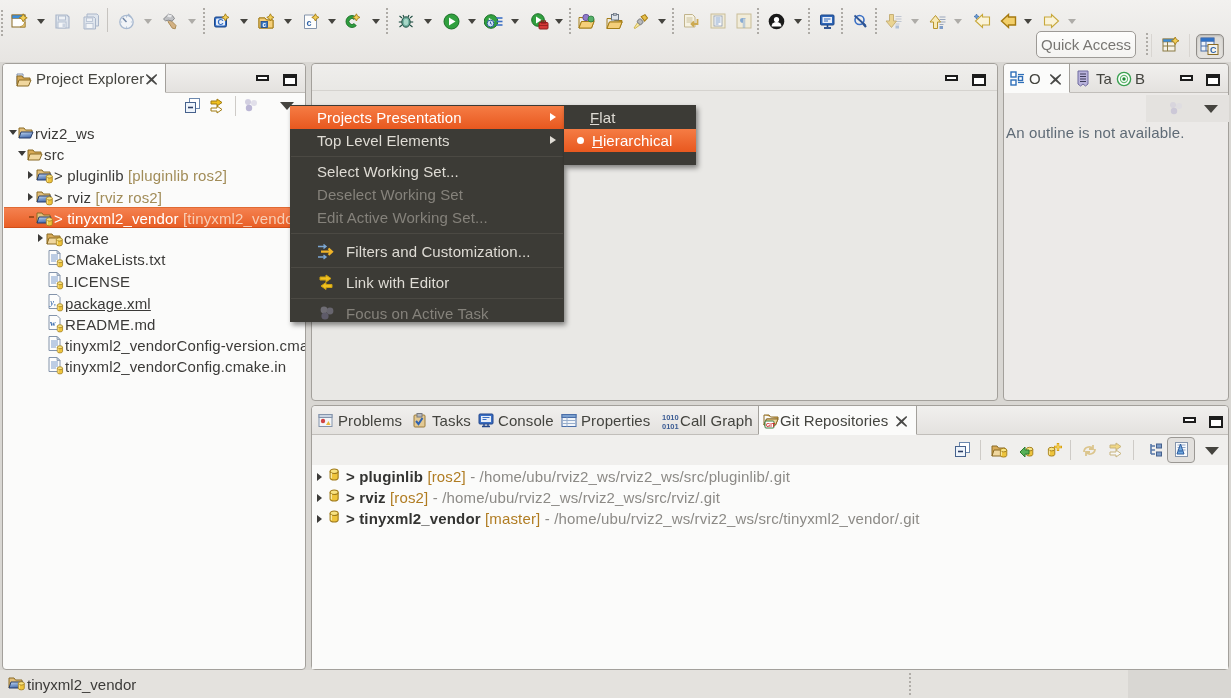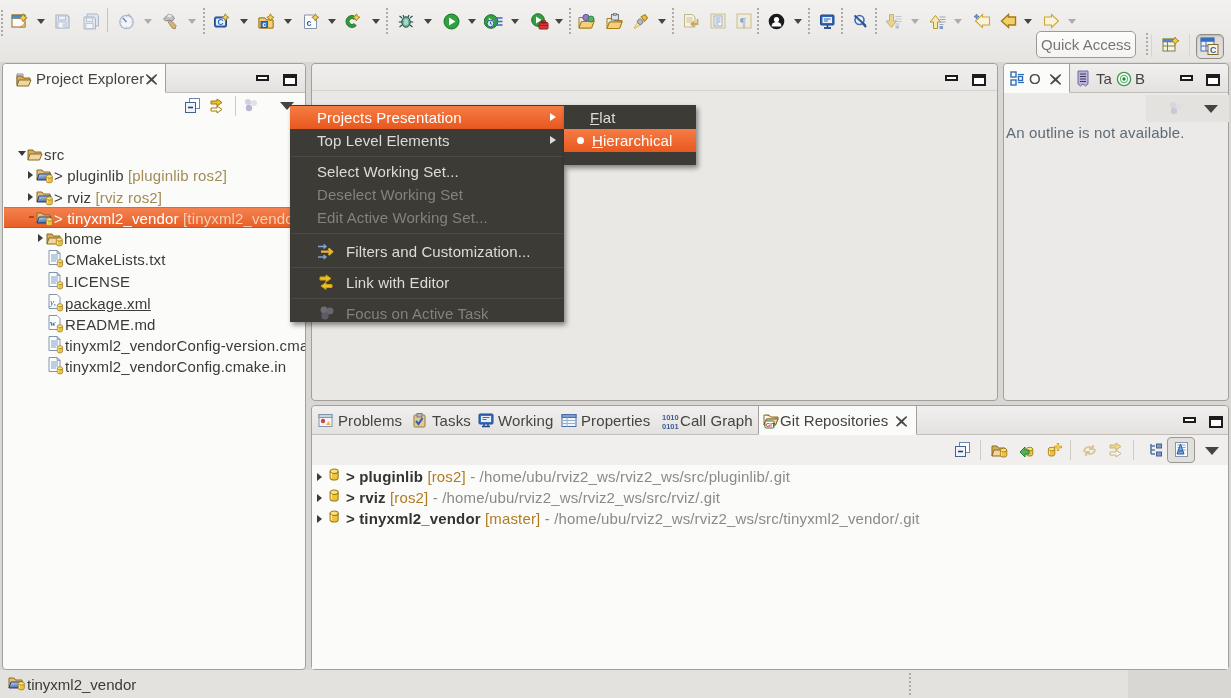--- a/index.html
+++ b/index.html
@@ -356,20 +356,27 @@
     <svg class="abs" style="left:206px;top:5px;" width="17" height="16">
         <use href="#linked"></use>
       </svg>
     <div class="abs" style="left:232px;top:3px;width:1px;height:20px;background:#cecbc7;"></div>
     <svg class="abs" style="left:240px;top:5px;" width="16" height="14">
         <use href="#dimmenu"></use>
       </svg>
     <div class="trie" style="left:277px;top:9px;border-top-color:#45443f;border-left-width:7px;border-right-width:7px;border-top-width:8px;"></div>
   </div>
   <div id="tree" class="abs" style="left:0;top:58px;right:0;bottom:0;overflow:hidden;">
+    <div class="trow" style="top:0;">
+        <span class="trie" style="left:5px;"></span>
+        <svg class="ticn" style="left:14px;" width="17" height="16">
+          <use href="#pfold" x="0" y="1"></use>
+        </svg>
+        <span class="lbl" style="left:31px;">rviz2_ws</span>
+      </div>
     <div class="trow" style="top:21px;">
         <span class="trie" style="left:14px;"></span>
         <svg class="ticn" style="left:22px;" width="17" height="16">
           <use href="#fold" x="1" y="2"></use>
         </svg>
         <span class="lbl" style="left:40px;">src</span>
       </div>
     <div class="trow" style="top:42px;">
         <span class="tri" style="left:24px;"></span>
         <svg class="ticn" style="left:31px;" width="19" height="18">
@@ -401,21 +408,21 @@
         <span class="lbl" style="left:50px;">&gt; tinyxml2_vendor <span class="dec">[tinyxml2_vendo</span></span>
       </div>
     <div class="trow" style="top:105px;">
         <span class="tri" style="left:34px;"></span>
         <svg class="ticn" style="left:41px;" width="19" height="18">
           <use href="#fold" x="1" y="2"></use>
           <g transform="translate(11,8.5) scale(0.92)">
             <use href="#cyl"></use>
           </g>
         </svg>
-        <span class="lbl" style="left:60px;">home</span>
+        <span class="lbl" style="left:60px;">cmake</span>
       </div>
     <div class="trow" style="top:126px;">
         <svg class="ticn" style="left:43px;" width="19" height="18">
           <use href="#tfile" x="1" y="0"></use>
           <g transform="translate(10,9.5) scale(0.82)">
             <use href="#cyl"></use>
           </g>
         </svg>
         <span class="lbl" style="left:61px;">CMakeLists.txt</span>
       </div>
@@ -531,21 +538,21 @@
         <rect x="5" y="0.5" width="5" height="3.5" fill="#b5b8bd" stroke="#787b80"></rect>
         <path d="M4 8 l2.5 3 4-6" stroke="#2e62b0" stroke-width="2" fill="none"></path>
       </svg>
     <div class="btab" style="left:120px;">Tasks</div>
     <svg class="abs" style="left:166px;top:7px;" width="18" height="16">
         <rect x="1" y="1" width="14" height="10" rx="1" fill="#3a6fc4" stroke="#24478a"></rect>
         <rect x="3" y="3" width="10" height="6" fill="#e8eef8"></rect>
         <path d="M4.5 4.5 h7 M4.5 6.5 h4" stroke="#3a6fc4" stroke-width="1"></path>
         <path d="M6 11 v2 M10 11 v2 M4 13.5 h8" stroke="#24478a" stroke-width="1.4"></path>
       </svg>
-    <div class="btab" style="left:186px;">Working</div>
+    <div class="btab" style="left:186px;">Console</div>
     <svg class="abs" style="left:249px;top:7px;" width="18" height="16">
         <rect x="1" y="1.5" width="14" height="12" fill="#f2f5f9" stroke="#4a6ea8"></rect>
         <rect x="1" y="1.5" width="14" height="3" fill="#7ba0cf" stroke="#4a6ea8"></rect>
         <path d="M1 7.5 h14 M1 10.5 h14 M6 4.5 v9" stroke="#98aecc" stroke-width="1"></path>
       </svg>
     <div class="btab" style="left:269px;">Properties</div>
     <div class="abs" style="left:350px;top:7px;width:16px;height:16px;font-family:'Liberation Sans',sans-serif;font-size:7.5px;line-height:9px;color:#3c5c94;font-weight:bold;letter-spacing:0;">1010<br>0101</div>
     <div class="btab" style="left:368px;">Call Graph</div>
     <svg class="abs" style="left:451px;top:6px;" width="0" height="0"></svg>
     <svg class="abs" style="left:449px;top:5px;" width="0" height="0"></svg>

